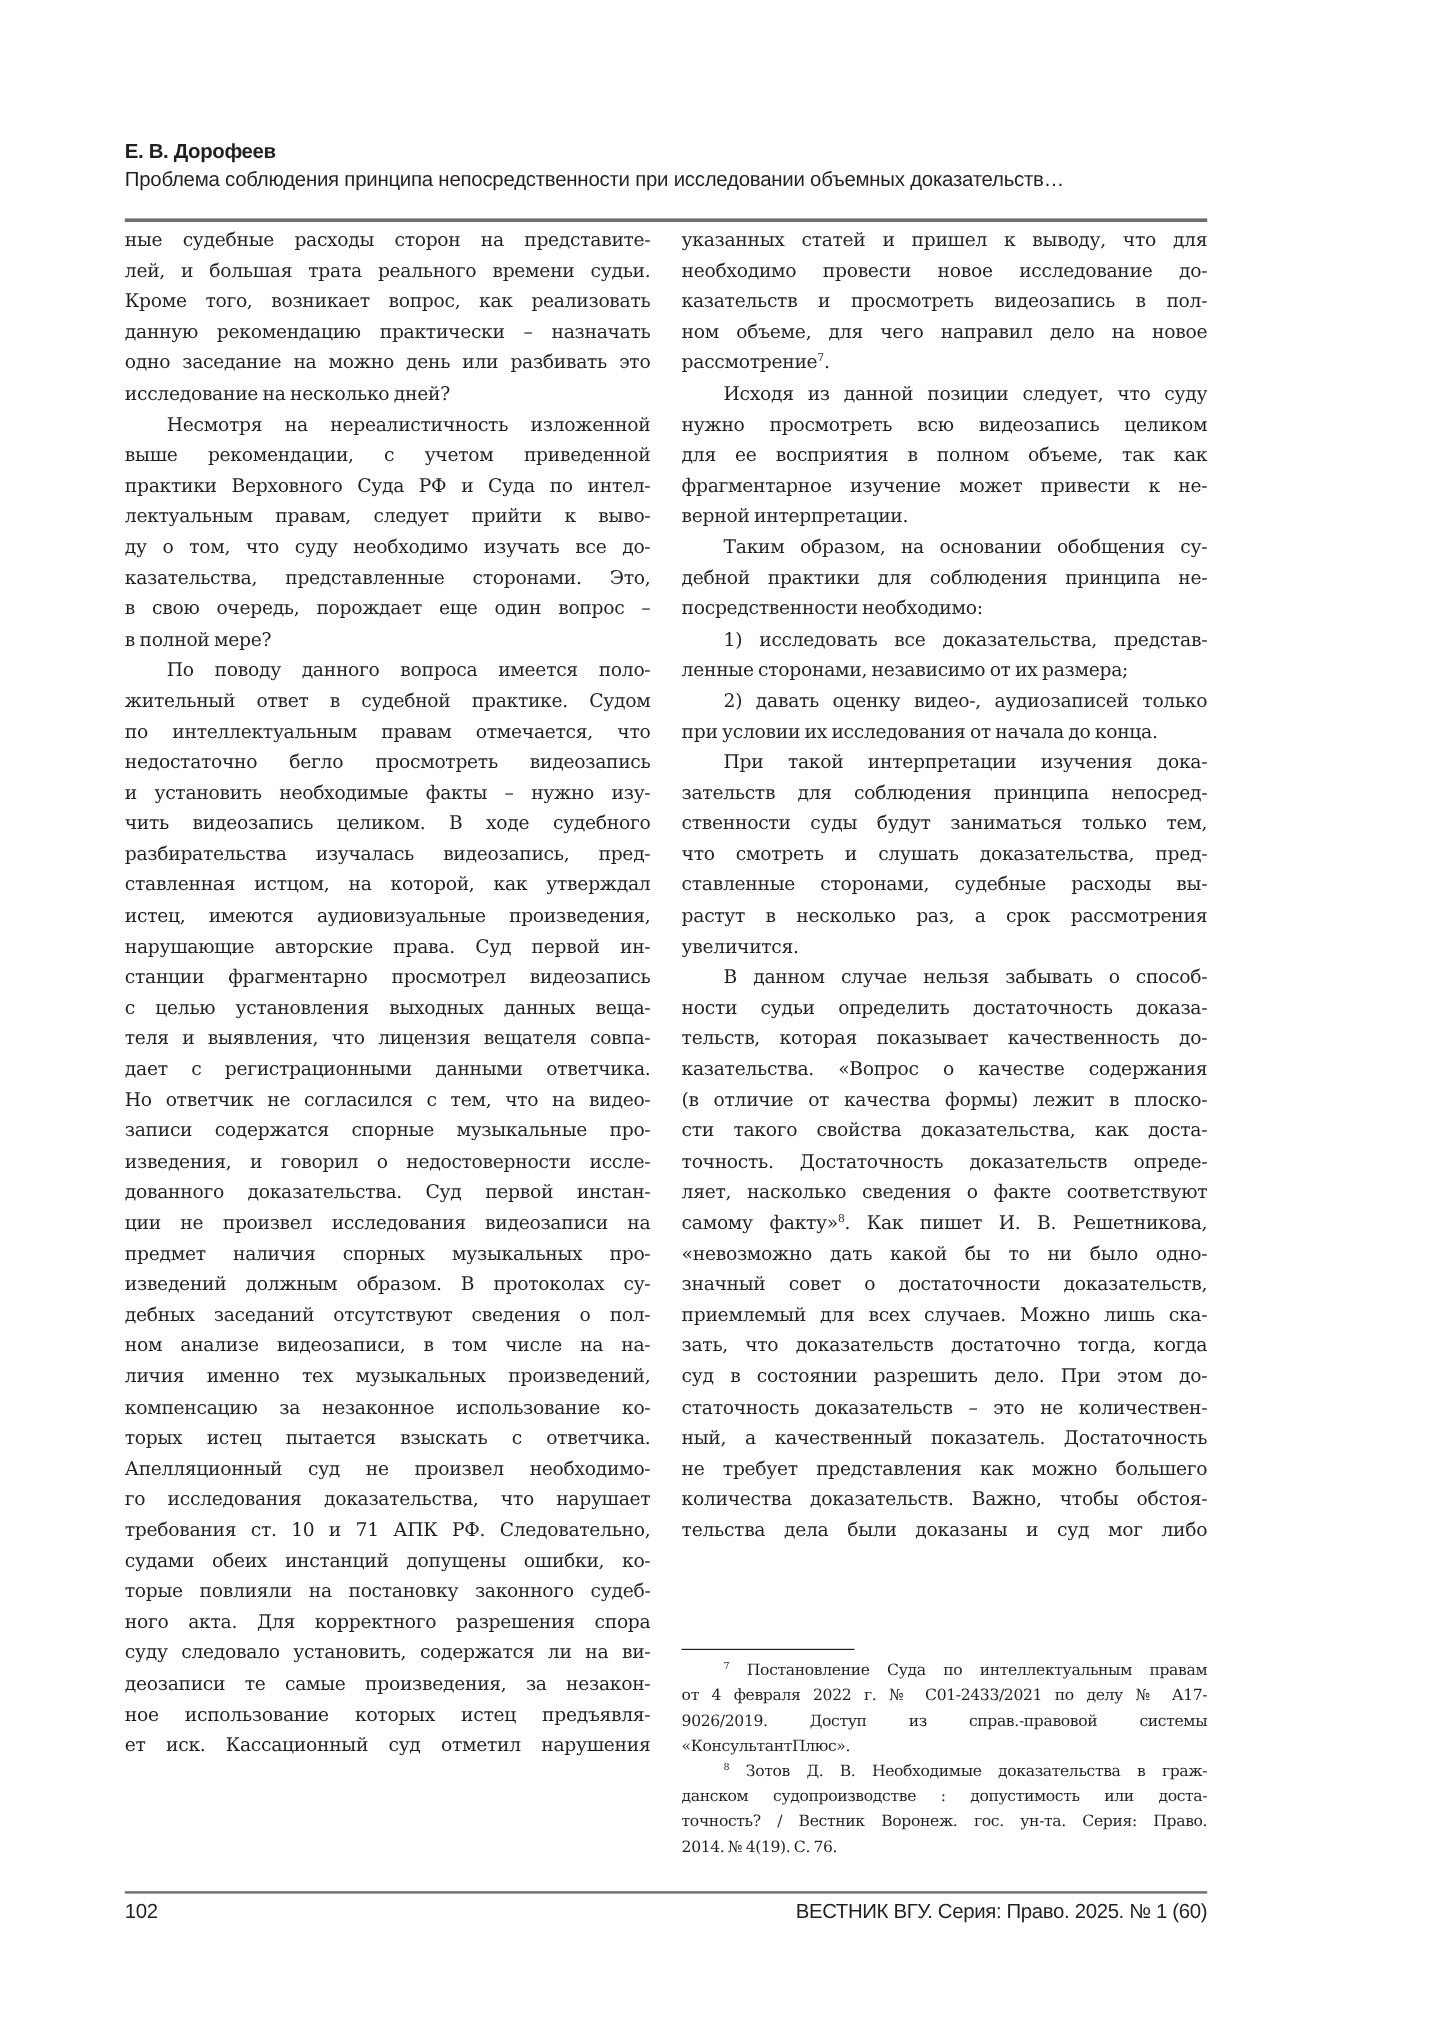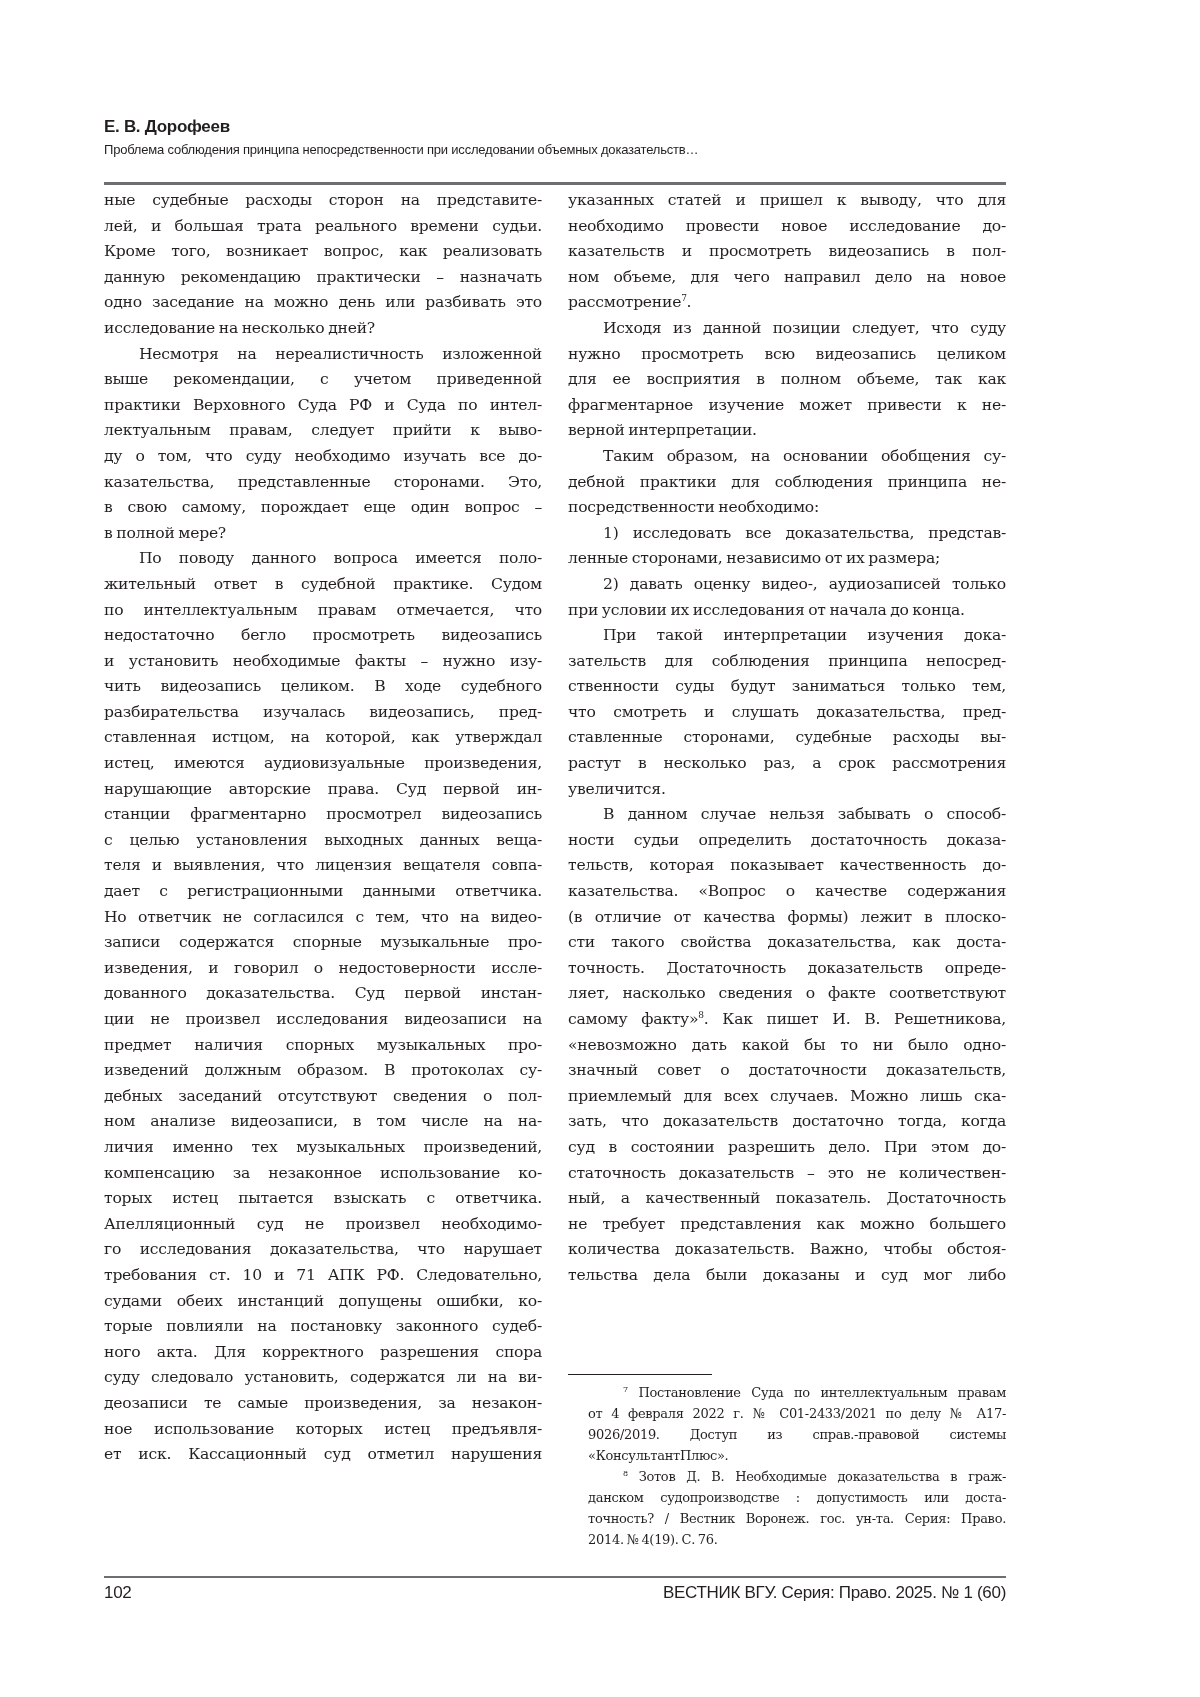--- a/index.html
+++ b/index.html
@@ -1,30 +1,30 @@
 <!DOCTYPE html>
 <html><head>
 <meta charset="utf-8">
 <style>
   html, body { margin: 0; padding: 0; background: #ffffff; }
   body { width: 1200px; height: 1697px; position: relative; overflow: hidden; color: #231f20; }
   .header { position: absolute; left: 104px; top: 116px; width: 902px; }
   .author { font-family: "Liberation Sans", sans-serif; font-weight: bold; font-size: 17px; line-height: 22px; letter-spacing: -0.3px; }
-  .running-title { font-family: "Liberation Sans", sans-serif; font-size: 13px; line-height: 24px; letter-spacing: -0.2px; white-space: nowrap; }
+  .running-title { font-family: "Liberation Sans", sans-serif; font-size: 17px; line-height: 24px; letter-spacing: -0.2px; white-space: nowrap; }
   .rule-top { position: absolute; left: 104px; top: 182px; width: 902px; height: 3px; background: #6d6e71; }
   .col { position: absolute; top: 188px; width: 438px; font-family: "DejaVu Serif", serif; font-size: 15.6px; }
   .col.left { left: 104px; }
   .col.right { left: 568px; }
   .ln { display: block; height: 25.6px; line-height: 25.6px; text-align: justify; text-align-last: justify; white-space: nowrap; overflow: visible; word-spacing: -1px; letter-spacing: -0.25px; }
   .ln.last { text-align-last: left; }
   .ln.indent { padding-left: 35px; }
   sup { font-size: 9px; line-height: 0; vertical-align: 6px; }
   .fn-rule { position: absolute; left: 568px; top: 1374px; width: 144px; height: 1px; background: #231f20; }
   .footnotes { position: absolute; left: 568px; top: 1382px; width: 438px; font-family: "DejaVu Serif", serif; font-size: 13px; }
-  .fl { display: block; height: 21px; line-height: 21px; text-align: justify; text-align-last: justify; white-space: nowrap; letter-spacing: -0.3px; word-spacing: -1px; margin-left: 20px; }
+  .fl { display: block; height: 21px; line-height: 21px; text-align: justify; text-align-last: justify; white-space: nowrap; letter-spacing: -0.3px; word-spacing: -1px; }
   .fl.last { text-align-last: left; }
   .fl.indent { padding-left: 35px; }
   .fl sup { font-size: 8px; vertical-align: 5px; }
   .it { }
   .rule-bottom { position: absolute; left: 104px; top: 1576px; width: 902px; height: 2px; background: #6d6e71; }
   .footer { position: absolute; left: 104px; top: 1582px; width: 902px; font-family: "Liberation Sans", sans-serif; font-size: 17px; line-height: 22px; letter-spacing: -0.3px; }
   .page-number { position: absolute; left: 0; top: 0; }
   .journal { position: absolute; right: 0; top: 0; white-space: nowrap; }
 </style>
 </head>
@@ -42,21 +42,21 @@
   <span class="ln">Кроме того, возникает вопрос, как реализовать</span>
   <span class="ln">данную рекомендацию практически – назначать</span>
   <span class="ln">одно заседание на можно день или разбивать это</span>
   <span class="ln last">исследование на несколько дней?</span>
   <span class="ln indent">Несмотря на нереалистичность изложенной</span>
   <span class="ln">выше рекомендации, с учетом приведенной</span>
   <span class="ln">практики Верховного Суда РФ и Суда по интел-</span>
   <span class="ln">лектуальным правам, следует прийти к выво-</span>
   <span class="ln">ду о том, что суду необходимо изучать все до-</span>
   <span class="ln">казательства, представленные сторонами. Это,</span>
-  <span class="ln">в свою самому, порождает еще один вопрос –</span>
+  <span class="ln">в свою очередь, порождает еще один вопрос –</span>
   <span class="ln last">в полной мере?</span>
   <span class="ln indent">По поводу данного вопроса имеется поло-</span>
   <span class="ln">жительный ответ в судебной практике. Судом</span>
   <span class="ln">по интеллектуальным правам отмечается, что</span>
   <span class="ln">недостаточно бегло просмотреть видеозапись</span>
   <span class="ln">и установить необходимые факты – нужно изу-</span>
   <span class="ln">чить видеозапись целиком. В ходе судебного</span>
   <span class="ln">разбирательства изучалась видеозапись, пред-</span>
   <span class="ln">ставленная истцом, на которой, как утверждал</span>
   <span class="ln">истец, имеются аудиовизуальные произведения,</span>

